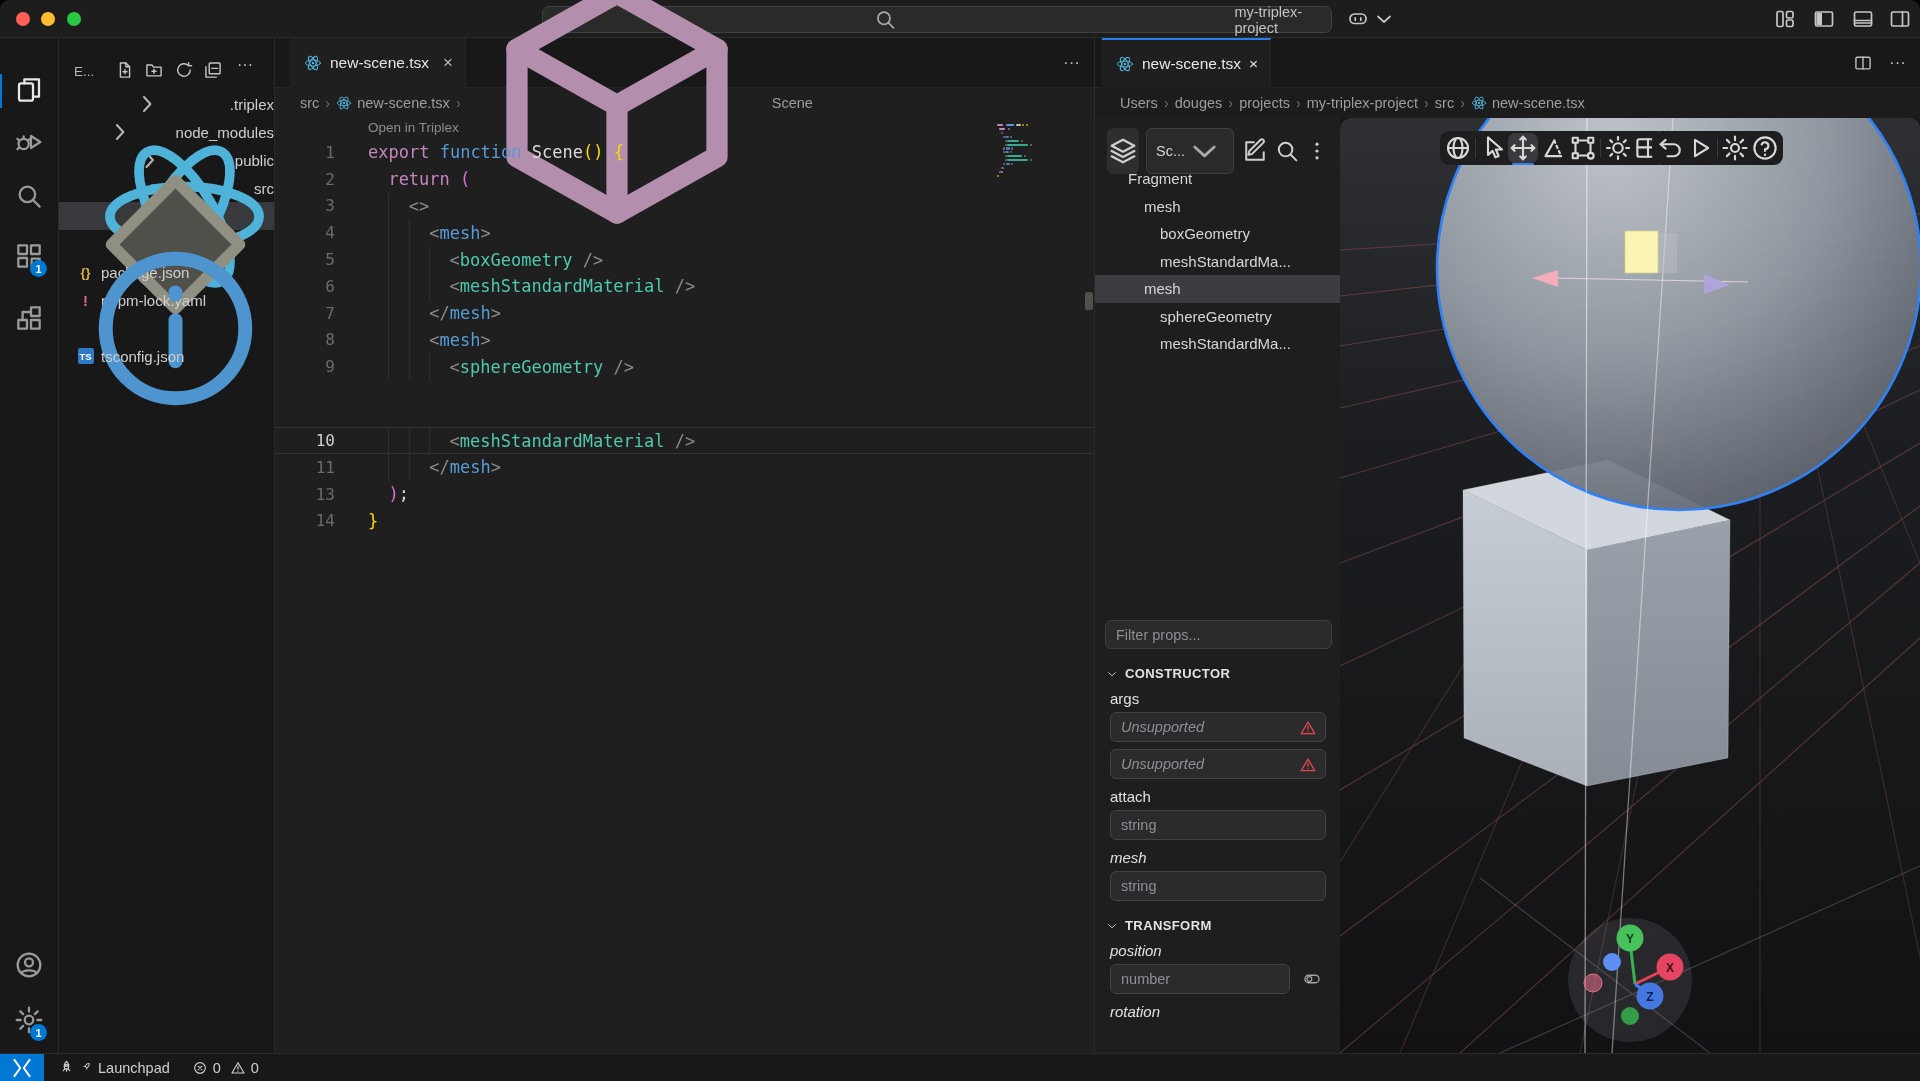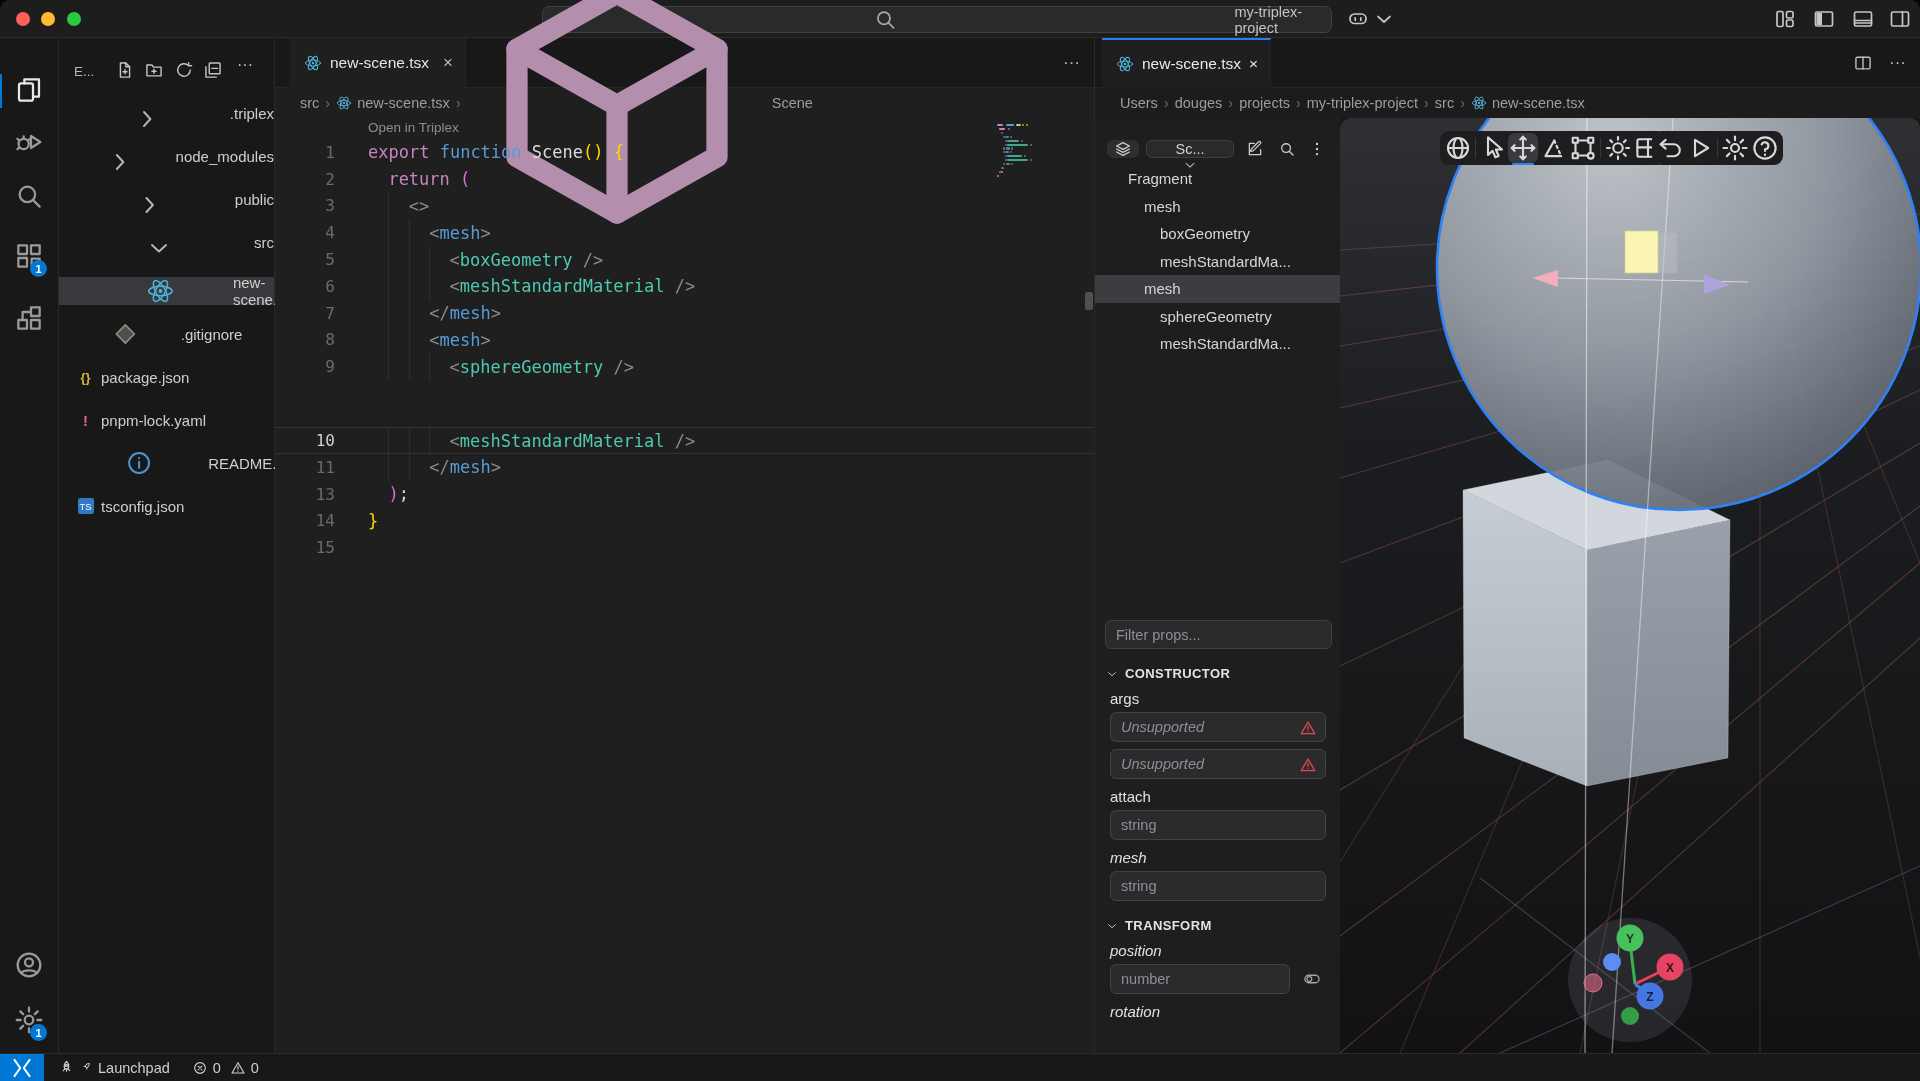--- a/index.html
+++ b/index.html
@@ -27,29 +27,29 @@
   .ab-ic.active { color:#e7e7e7; }
   .ab-indicator { position:absolute; left:0; top:36px; width:2px; height:34px; background:#0078d4; }
   .badge { position:absolute; width:17px; height:17px; border-radius:50%; background:#0078d4; color:#fff; font-size:11px; display:flex; align-items:center; justify-content:center; font-weight:bold; }
 
   
   .sidebar { position:relative; width:216px; background:#181818; border-right:1px solid #2a2a2a; flex:none; font-size:15px; }
   .sb-head { position:relative; height:52px; }
   .sb-head-label { position:absolute; left:15px; top:26px; font-size:13.5px; color:#b6b6b6; }
   .sb-head-ic { position:absolute; top:22px; width:20px; height:20px; color:#c5c5c5; }
   .sb-head-ic svg { width:17px; height:17px; }
-  .ftree .row { position:relative; height:28px; display:flex; color:#cfcfcf; cursor:pointer;margin-top:15px; }
+  .ftree .row { position:relative; height:28px; display:flex; align-items:center; color:#cfcfcf; cursor:pointer; }
   .ftree .row.sel { background:#37393c; }
   .chev { width:16px; height:16px; color:#b5b5b5; display:inline-flex; }
   .chev svg { width:16px; height:16px; }
   .fic { width:17px; height:17px; display:inline-flex; align-items:center; justify-content:center; margin-right:7px; flex:none; }
   .fic svg { width:16px; height:16px; }
   .fic-braces { color:#d9b53f; font-weight:bold; font-size:13px; }
   .fic-ex { color:#e0618e; font-weight:bold; font-size:15px; }
-  .tsb { width:16px; height:16px; background:#3178c6; color:#fff; font-size:9.5px; font-weight:normal; display:flex; align-items:center; justify-content:center; border-radius:2px; }
+  .tsb { width:16px; height:16px; background:#3178c6; color:#fff; font-size:9.5px; font-weight:bold; display:flex; align-items:center; justify-content:center; border-radius:2px; }
 
   
   .editor-group { position:relative; width:820px; background:#1f1f1f; border-right:1px solid #2a2a2a; flex:none; }
   .tabbar { position:relative; height:50px; background:#181818; border-bottom:1px solid #252525; }
   .tab { position:absolute; left:15px; top:0; height:50px; padding:0 12px 0 14px; background:#1f1f1f; border-right:1px solid #242424; display:flex; align-items:center; gap:8px; font-size:15.5px; color:#e4e4e4; }
   .tab .close { color:#b9b9b9; font-size:17px; margin-left:6px; }
   .tab-actions { position:absolute; right:14px; top:0; height:50px; display:flex; align-items:center; gap:16px; color:#bdbdbd; }
   .tab-actions .tai { width:20px; height:20px; }
   .tab-actions svg { width:19px; height:19px; }
   .react-ic { width:18px; height:18px; color:#4fb3d9; flex:none; }
@@ -77,21 +77,21 @@
 
   
   .right-group { position:relative; width:825px; background:#181818; flex:none; }
   .right-group .tabbar { height:50px; }
   .rtab { position:absolute; left:7px; top:0; height:50px; padding:0 12px 0 14px; background:#1f1f1f; border-right:1px solid #242424; border-top:2px solid #2b7de9; display:flex; align-items:center; gap:8px; font-size:15.5px; color:#e9e9e9; }
   .rcrumbs { height:30px; background:#1c1c1c; }
   .right-content { position:relative; width:825px; height:935px; background:#181818; display:flex; }
 
   .tpanel { position:relative; width:245px; height:935px; background:#1e1e1e; flex:none; font-size:15px; }
   .tp-toolbar { position:absolute; left:0; top:6px; width:245px; height:32px; }
-  .tp-btn { position:absolute; top:16px; height:18px; display:flex; align-items:center; justify-content:center; color:#cfcfcf;flex-direction:column; }
+  .tp-btn { position:absolute; top:4px; height:46px; display:flex; align-items:center; justify-content:center; color:#cfcfcf; }
   .layers-btn { left:12px; width:32px; background:#2e2e31; border-radius:6px; }
   .layers-btn svg { width:19px; height:19px; }
   .scene-select { left:51px; width:88px; background:#2a2a2c; border:1px solid #3e3e41; border-radius:6px; font-size:14.5px; color:#d2d2d2; justify-content:space-between; padding:0 9px; }
   .scene-select svg { width:13px; height:13px; color:#a9a9a9; }
   .tp-icbtn svg { width:19px; height:19px; }
   .stree { position:absolute; left:0; top:47px; width:245px; }
   .stree .row { height:27.5px; display:flex; align-items:center; color:#d6d6d6; }
   .stree .row.sel { background:#3d3d41; }
   .props { position:absolute; left:0; top:495px; width:245px; }
   .filter-input { margin:7px 8px 0 10px; width:227px; height:29px; background:#2a2a2c; border:1px solid #3f3f42; border-radius:6px; color:#8f8f94; font-size:14.5px; padding:0 10px; font-family:"Liberation Sans",sans-serif; }
@@ -460,21 +460,20 @@
             <div class="cl"><span class="ln">4</span><span class="guide" style="left: 113.4px;"></span><span class="guide" style="left: 133.8px;"></span><span class="ct" style="padding-left: 94.2px;"><span class="tk-p">&lt;</span><span class="tk-tag">mesh</span><span class="tk-p">&gt;</span></span></div>
             <div class="cl"><span class="ln">5</span><span class="guide" style="left: 113.4px;"></span><span class="guide" style="left: 133.8px;"></span><span class="guide" style="left: 154.2px;"></span><span class="ct" style="padding-left: 114.6px;"><span class="tk-p">&lt;</span><span class="tk-cmp">boxGeometry</span><span class="tk-d"> </span><span class="tk-p">/&gt;</span></span></div>
             <div class="cl"><span class="ln">6</span><span class="guide" style="left: 113.4px;"></span><span class="guide" style="left: 133.8px;"></span><span class="guide" style="left: 154.2px;"></span><span class="ct" style="padding-left: 114.6px;"><span class="tk-p">&lt;</span><span class="tk-cmp">meshStandardMaterial</span><span class="tk-d"> </span><span class="tk-p">/&gt;</span></span></div>
             <div class="cl"><span class="ln">7</span><span class="guide" style="left: 113.4px;"></span><span class="guide" style="left: 133.8px;"></span><span class="ct" style="padding-left: 94.2px;"><span class="tk-p">&lt;/</span><span class="tk-tag">mesh</span><span class="tk-p">&gt;</span></span></div>
             <div class="cl"><span class="ln">8</span><span class="guide" style="left: 113.4px;"></span><span class="guide" style="left: 133.8px;"></span><span class="ct" style="padding-left: 94.2px;"><span class="tk-p">&lt;</span><span class="tk-tag">mesh</span><span class="tk-p">&gt;</span></span></div>
             <div class="cl"><span class="ln">9</span><span class="guide" style="left: 113.4px;"></span><span class="guide" style="left: 133.8px;"></span><span class="guide" style="left: 154.2px;"></span><span class="ct" style="padding-left: 114.6px;"><span class="tk-p">&lt;</span><span class="tk-cmp">sphereGeometry</span><span class="tk-d"> </span><span class="tk-p">/&gt;</span></span></div>
             <div class="cl cur"><span class="ln">10</span><span class="guide" style="left: 113.4px;"></span><span class="guide" style="left: 133.8px;"></span><span class="guide" style="left: 154.2px;"></span><span class="ct" style="padding-left: 114.6px;"><span class="tk-p">&lt;</span><span class="tk-cmp">meshStandardMaterial</span><span class="tk-d"> </span><span class="tk-p">/&gt;</span></span></div>
             <div class="cl"><span class="ln">11</span><span class="guide" style="left: 113.4px;"></span><span class="guide" style="left: 133.8px;"></span><span class="ct" style="padding-left: 94.2px;"><span class="tk-p">&lt;/</span><span class="tk-tag">mesh</span><span class="tk-p">&gt;</span></span></div>
             <div class="cl"><span class="ln">13</span><span class="ct" style="padding-left: 53.4px;"><span class="tk-b2">)</span><span class="tk-d">;</span></span></div>
             <div class="cl"><span class="ln">14</span><span class="ct" style="padding-left: 33px;"><span class="tk-b1">}</span></span></div>
-            <div class="cl"><span class="ln">15</span><span class="ct" style="padding-left: 33px;"></span></div>
           </div>
         <div class="minimap" id="minimap">
             <div class="mm-bar" style="left: 0px; top: 0px; width: 6.3px; background: rgb(197, 134, 192);"></div>
             <div class="mm-bar" style="left: 8.55px; top: 0px; width: 8.4px; background: rgb(86, 156, 214);"></div>
             <div class="mm-bar" style="left: 19.2px; top: 0px; width: 5.25px; background: rgb(189, 189, 189);"></div>
             <div class="mm-bar" style="left: 25.05px; top: 0px; width: 2.1px; background: rgb(200, 164, 0);"></div>
             <div class="mm-bar" style="left: 29.4px; top: 0px; width: 2px; background: rgb(200, 164, 0);"></div>
             <div class="mm-bar" style="left: 2.1px; top: 3.9px; width: 6.3px; background: rgb(197, 134, 192);"></div>
             <div class="mm-bar" style="left: 10.65px; top: 3.9px; width: 2px; background: rgb(179, 95, 179);"></div>
             <div class="mm-bar" style="left: 4.2px; top: 7.8px; width: 2.1px; background: rgb(111, 111, 111);"></div>

